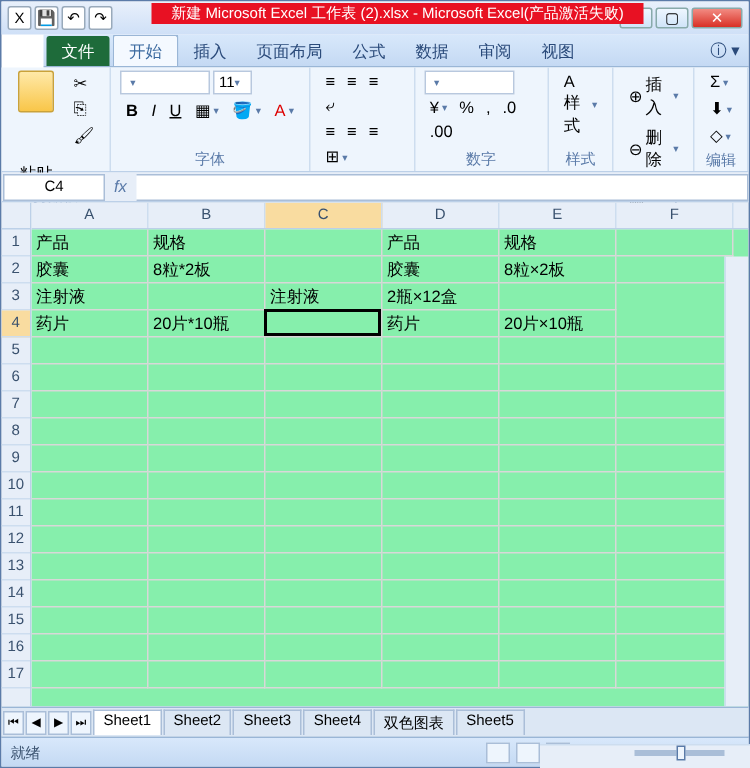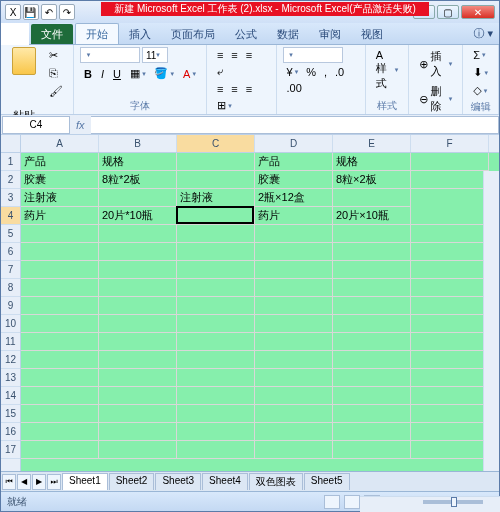--- a/index.html
+++ b/index.html
@@ -142,20 +142,21 @@
       </div>
       <div class="group-label">对齐方式</div>
     </div>
     <div class="group">
       <div class="group-body">
         <div class="stack">
           <div class="sel-box" style="width:60px">&nbsp;<span class="droparrow">▾</span></div>
           <div><span class="rbtn">¥<span class="droparrow">▾</span></span><span class="rbtn">%</span><span class="rbtn">,</span><span class="rbtn">.0</span><span class="rbtn">.00</span></div>
         </div>
       </div>
+      <div class="group-label">数字</div>
     </div>
     <div class="group">
       <div class="group-body">
           <span class="rbtn">A<br>样式<span class="droparrow">▾</span></span>
         </div>
       <div class="group-label">样式</div>
     </div>
     <div class="group">
       <div class="group-body">
         <div class="stack">

